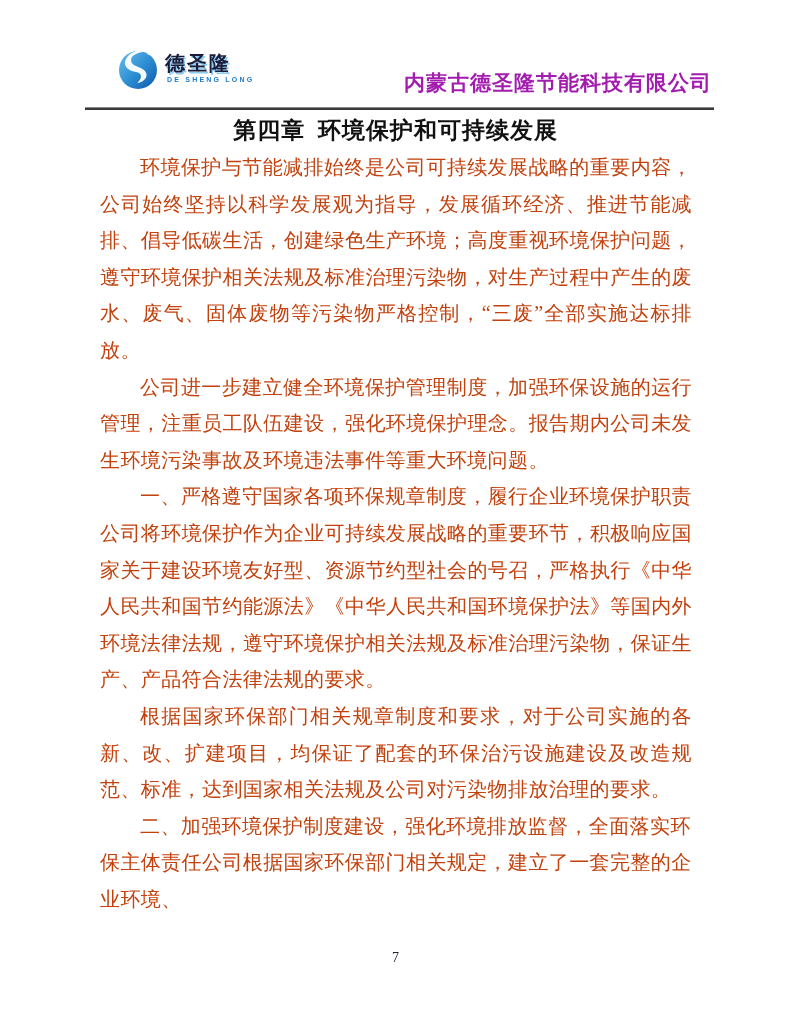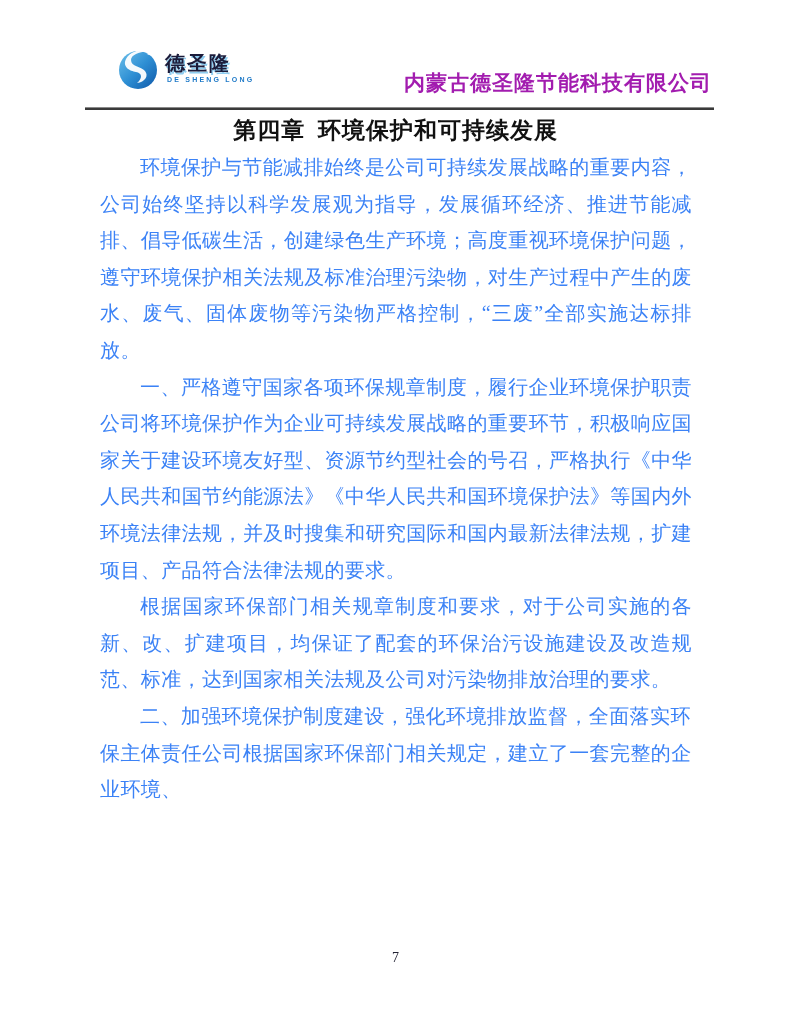--- a/index.html
+++ b/index.html
@@ -83,21 +83,21 @@
     left: 100px;
     top: 140px;
     width: 592px;
   }
   .doc-body p {
     font-size: 20px;
     line-height: 36.6px;
     text-align: justify;
     text-indent: 2em;
     letter-spacing: 0.4px;
-    color: #3b82f6;
+    color: #c2410c;
   }
   .doc-body p:last-child { text-align: left; }
 
   
   .page-number {
     position: absolute;
     top: 941px;
     left: 0;
     width: 100%;
     text-align: center;
@@ -137,20 +137,21 @@
   </div>
 
   <div class="company-name">内蒙古德圣隆节能科技有限公司</div>
 
   <div class="header-rule"></div>
 
   <h1 class="doc-title">第四章 环境保护和可持续发展</h1>
 
   <main class="doc-body">
       <p>环境保护与节能减排始终是公司可持续发展战略的重要内容，公司始终坚持以科学发展观为指导，发展循环经济、推进节能减排、倡导低碳生活，创建绿色生产环境；高度重视环境保护问题，遵守环境保护相关法规及标准治理污染物，对生产过程中产生的废水、废气、固体废物等污染物严格控制，“三废”全部实施达标排放。</p>
-      <p>一、严格遵守国家各项环保规章制度，履行企业环境保护职责公司将环境保护作为企业可持续发展战略的重要环节，积极响应国家关于建设环境友好型、资源节约型社会的号召，严格执行《中华人民共和国节约能源法》《中华人民共和国环境保护法》等国内外环境法律法规，并及时搜集和研究国际和国内最新法律法规，扩建项目、产品符合法律法规的要求。</p>
+      <p>公司进一步建立健全环境保护管理制度，加强环保设施的运行管理，注重员工队伍建设，强化环境保护理念。报告期内公司未发生环境污染事故及环境违法事件等重大环境问题。</p>
+      <p>一、严格遵守国家各项环保规章制度，履行企业环境保护职责公司将环境保护作为企业可持续发展战略的重要环节，积极响应国家关于建设环境友好型、资源节约型社会的号召，严格执行《中华人民共和国节约能源法》《中华人民共和国环境保护法》等国内外环境法律法规，遵守环境保护相关法规及标准治理污染物，保证生产、产品符合法律法规的要求。</p>
       <p>根据国家环保部门相关规章制度和要求，对于公司实施的各新、改、扩建项目，均保证了配套的环保治污设施建设及改造规范、标准，达到国家相关法规及公司对污染物排放治理的要求。</p>
       <p>二、加强环境保护制度建设，强化环境排放监督，全面落实环保主体责任公司根据国家环保部门相关规定，建立了一套完整的企业环境、</p>
     </main>
 
   <div class="page-number">7</div>
 
 </div>
 
 </body></html>

